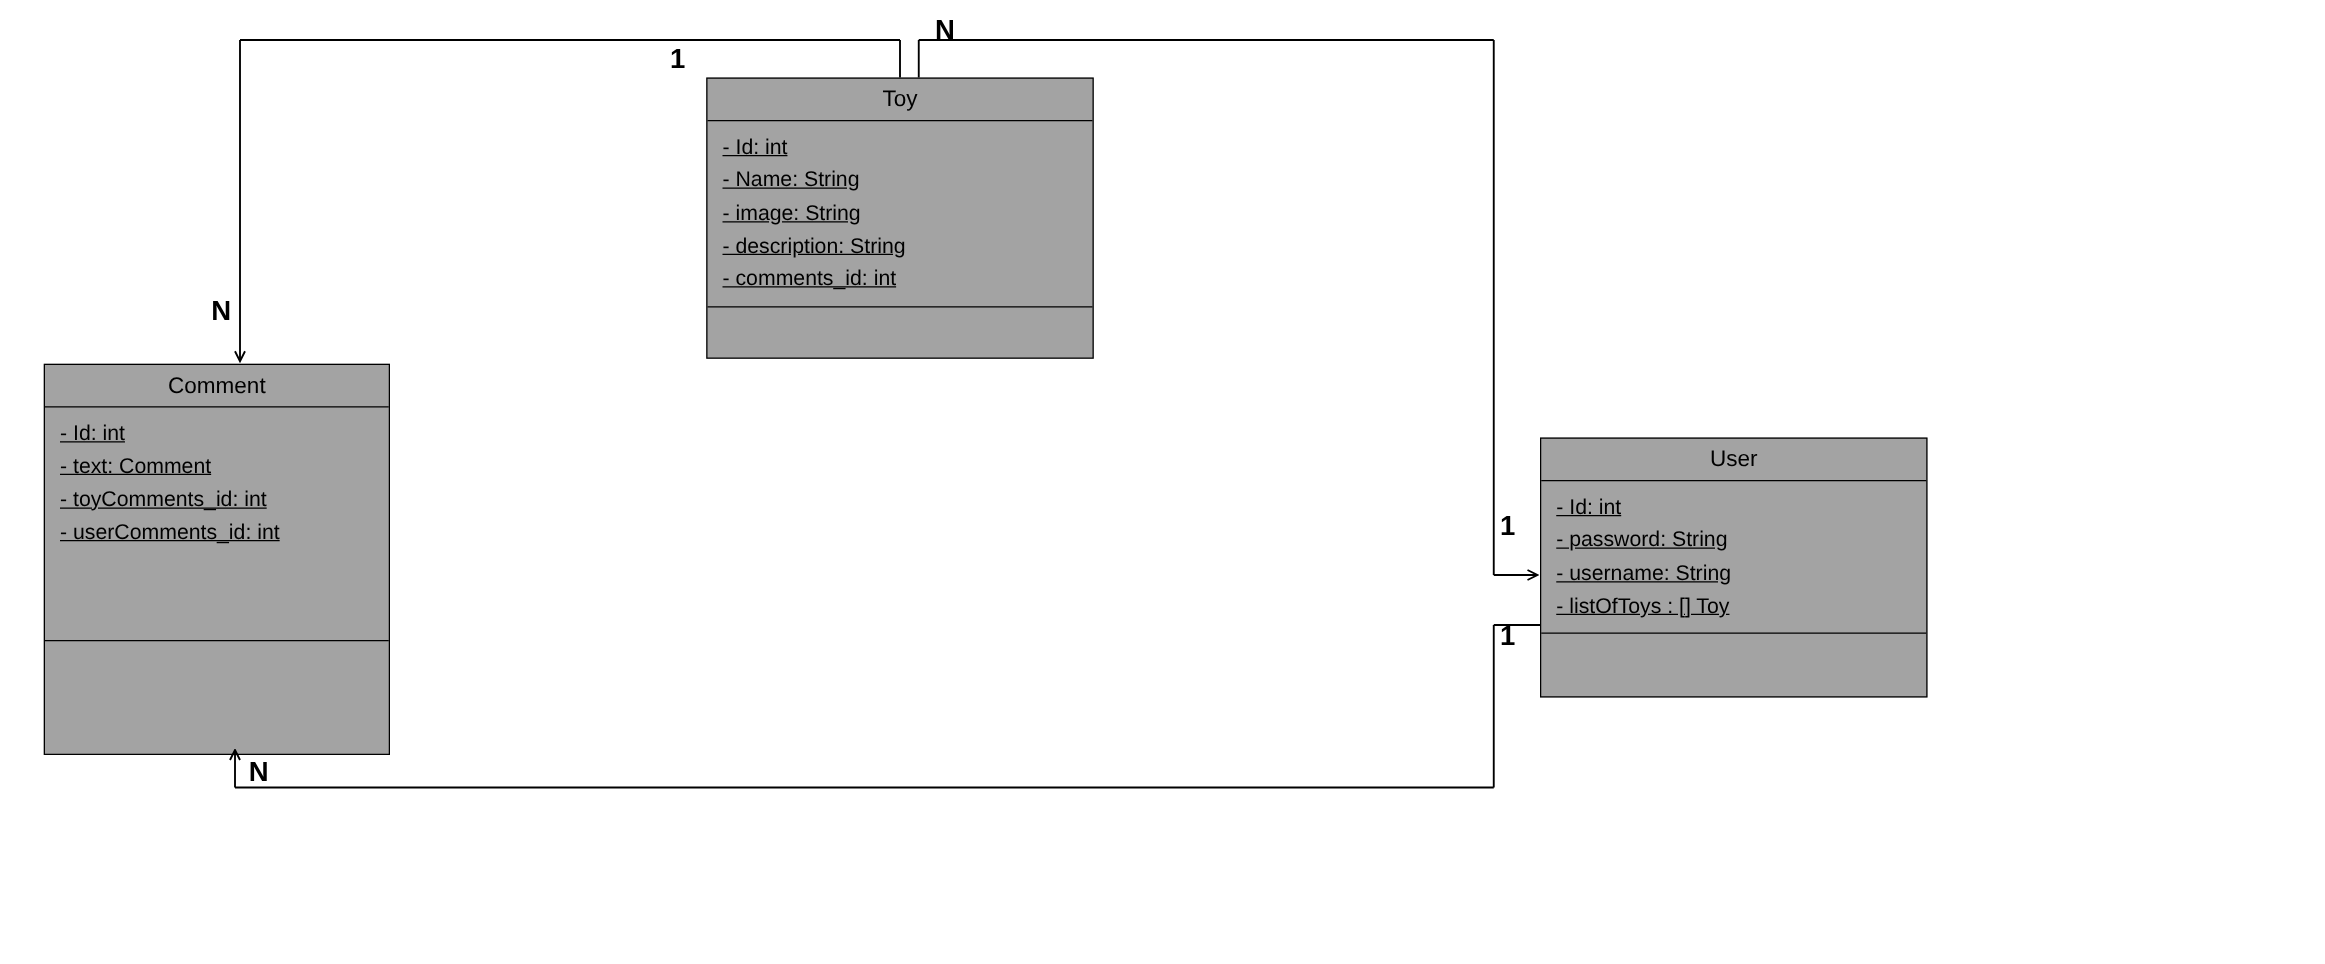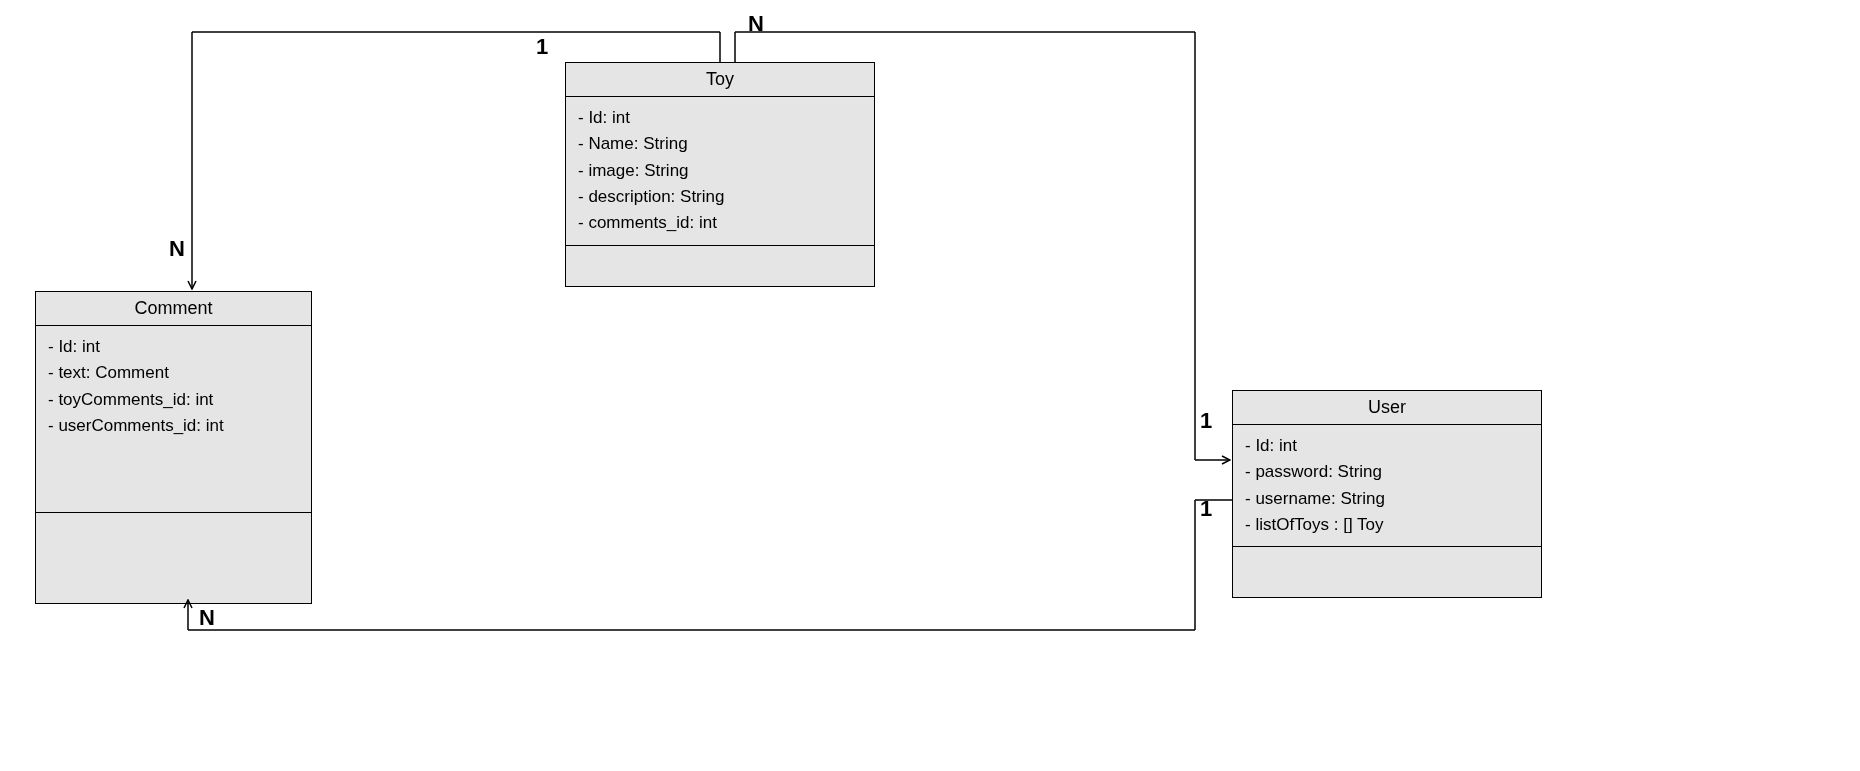--- a/index.html
+++ b/index.html
@@ -7,35 +7,36 @@
     padding: 0;
     width: 1860px;
     height: 771px;
     font-family: Arial, Helvetica, sans-serif;
     background: #fff;
     position: relative;
   }
   .class-box {
     position: absolute;
     border: 1.5px solid #000;
-    background: #e5e5e5;
+    background: #a3a3a3;
     box-sizing: border-box;
   }
   .class-title {
     text-align: center;
     border-bottom: 1.5px solid #000;
     font-size: 18px;
     padding: 6px 4px;
   }
   .class-attrs {
     border-bottom: 1.5px solid #000;
     font-size: 17px;
     padding: 8px 12px;
     line-height: 1.55;
     min-height: 40px;
+    text-decoration: underline;
   }
   .class-methods {
     min-height: 40px;
   }
   .cardinality {
     position: absolute;
     font-weight: bold;
     font-size: 22px;
   }
   svg.connectors {
@@ -65,21 +66,21 @@
   <div class="class-title">Comment</div>
   <div class="class-attrs" style="min-height:170px;">
     <div>- Id: int</div>
     <div>- text: Comment</div>
     <div>- toyComments_id: int</div>
     <div>- userComments_id: int</div>
   </div>
   <div class="class-methods" style="min-height:90px;"></div>
 </div>
 
-<div class="class-box" style="left:1232px; top:350px; width:310px;margin-top:40px;">
+<div class="class-box" style="left:1232px; top:350px; width:310px;">
   <div class="class-title">User</div>
   <div class="class-attrs">
     <div>- Id: int</div>
     <div>- password: String</div>
     <div>- username: String</div>
     <div>- listOfToys : [] Toy</div>
   </div>
   <div class="class-methods" style="min-height:50px;"></div>
 </div>
 

